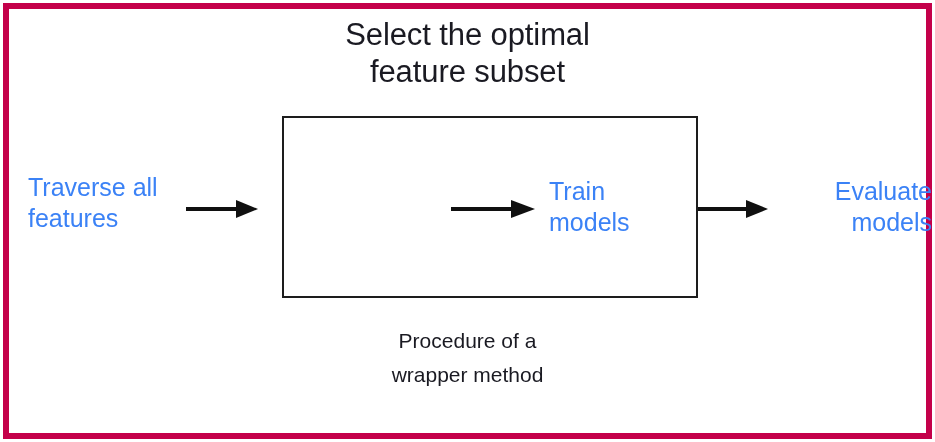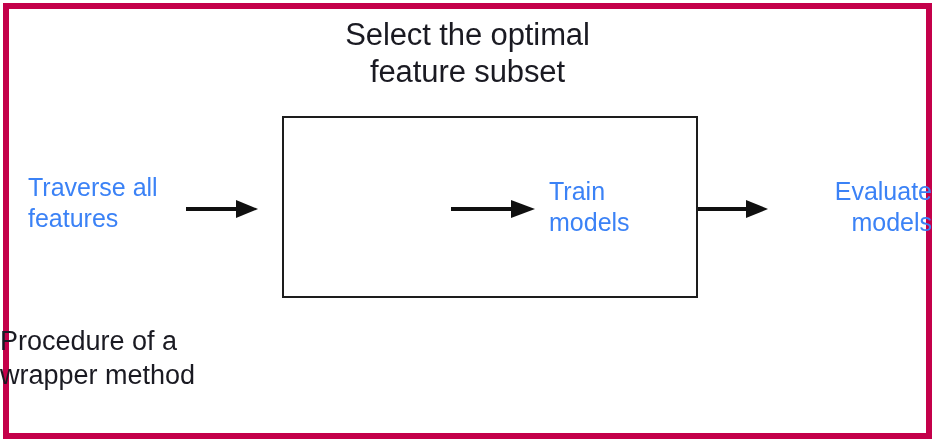--- a/index.html
+++ b/index.html
@@ -95,21 +95,22 @@
     width: 160px;
     text-align: right;
   }
 
   
   .figure-caption {
     position: absolute;
     left: 0;
     top: 324px;
     width: 935px;
-    font-size: 27px;
+    text-align: center;
+    font-size: 21px;
     line-height: 34px;
     color: #1a1a22;
     white-space: pre-line;
   }
 
   
   .arrow {
     position: absolute;
     height: 26px;
     overflow: visible;

